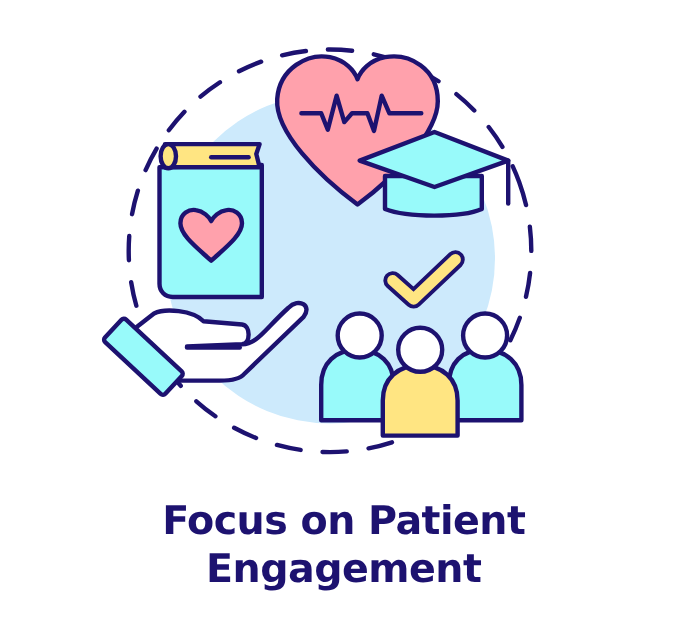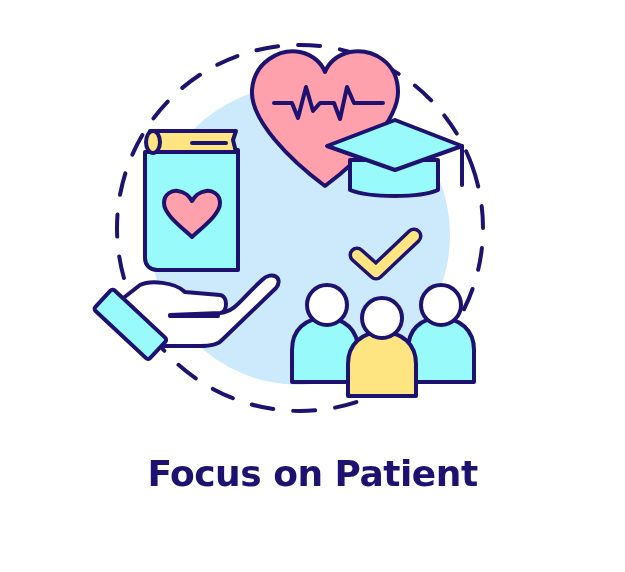--- a/index.html
+++ b/index.html
@@ -57,13 +57,14 @@
     <path d="M408 382 L408 350 C 408 330, 420 318, 440 318 C 460 318, 474 330, 474 350 L474 382 Z" fill="#98fafa" stroke="#1d1270" stroke-width="4" stroke-linejoin="round"></path>
     <circle cx="441" cy="305" r="20" fill="#ffffff" stroke="#1d1270" stroke-width="4"></circle>
 
     <path d="M348 396 L348 364 C 348 344, 362 332, 382 332 C 402 332, 416 344, 416 364 L416 396 Z" fill="#ffe582" stroke="#1d1270" stroke-width="4" stroke-linejoin="round"></path>
     <circle cx="382" cy="318" r="20" fill="#ffffff" stroke="#1d1270" stroke-width="4"></circle>
   </g>
 </svg>
 
 <div class="caption">
   <div>Focus on Patient</div>
+  <div>Engagement</div>
 </div>
 
 </body></html>

